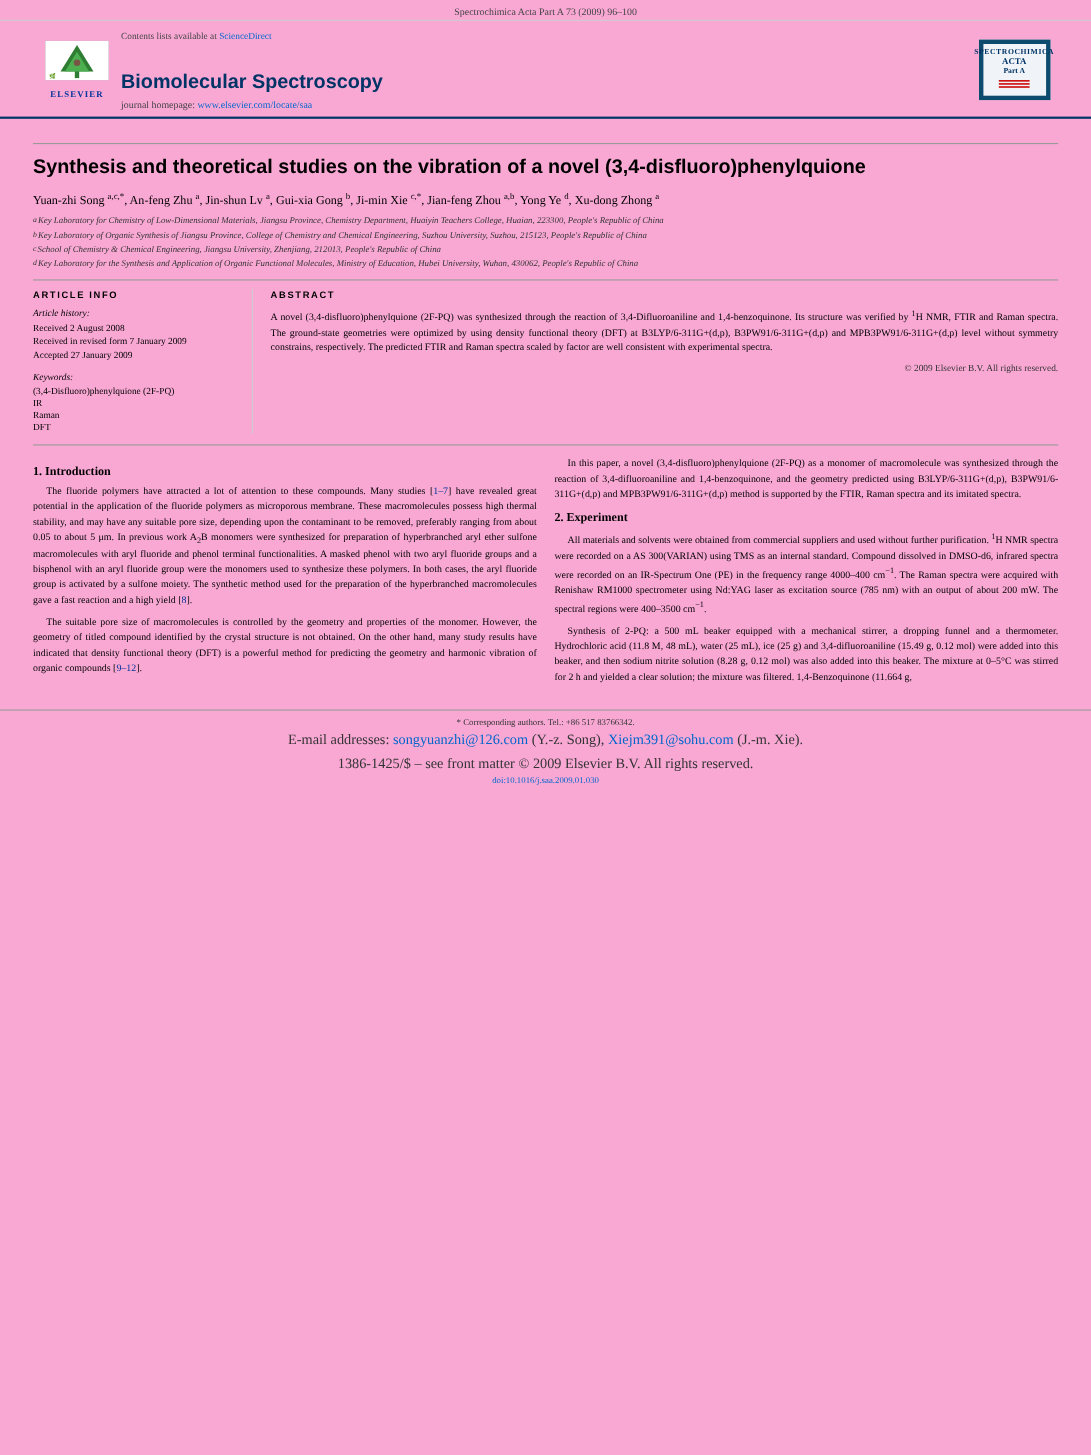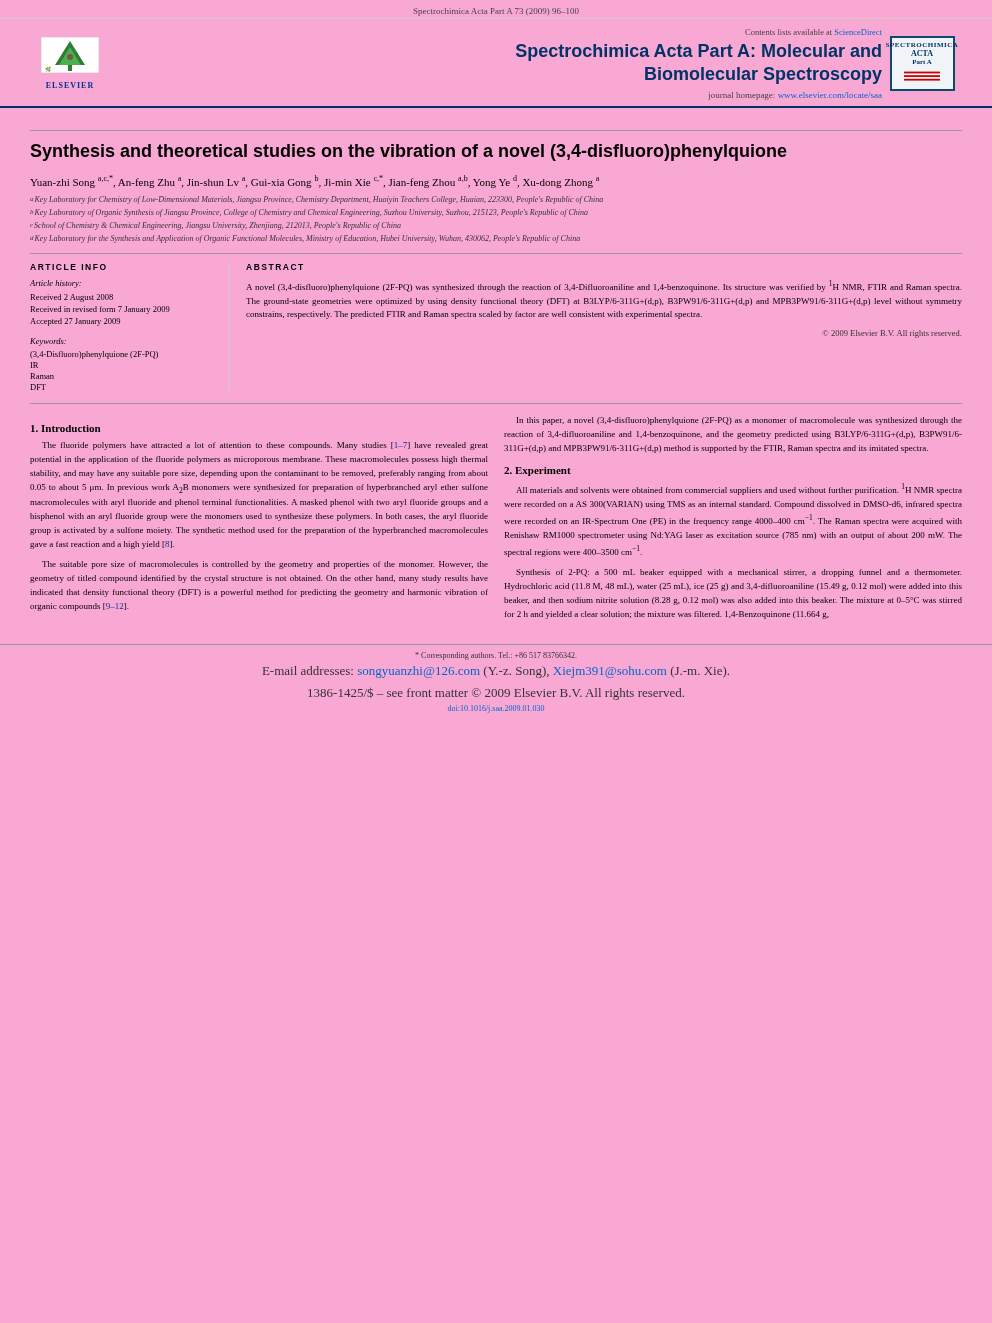--- a/index.html
+++ b/index.html
@@ -46,21 +46,21 @@
     .elsevier-text {
       font-size: 8px;
       color: #003399;
       font-weight: bold;
       margin-top: 2px;
       letter-spacing: 1px;
       text-align: center;
     }
 
     .journal-title-block {
-      text-align: right;
+      text-align: left;
       flex: 1;
     }
 
     .contents-line {
       font-size: 8.5px;
       color: #444;
       margin-bottom: 3px;
     }
 
     .sciencedirect-link {
@@ -89,21 +89,21 @@
     .journal-logo-right {
       width: 80px;
       display: flex;
       align-items: center;
       justify-content: center;
     }
 
     .journal-logo-box {
       width: 65px;
       height: 55px;
-      border: 2px solid #0c4a6e;
+      border: 4px solid #0c4a6e;
       background: #f0f4f8;
       display: flex;
       flex-direction: column;
       align-items: center;
       justify-content: center;
       font-size: 6px;
       color: #003366;
       font-weight: bold;
       text-align: center;
       padding: 3px;
@@ -337,21 +337,21 @@
       </div>
       <div class="elsevier-text">ELSEVIER</div>
     </div>
 
     <div class="journal-title-block">
       <div class="contents-line">
         <span>Contents lists available at</span>
         <a class="sciencedirect-link">ScienceDirect</a>
       </div>
       <div class="journal-main-title">
-        <span>Spectrochimica Acta Part A: Molecular and</span><br>
+        <br>
         <span>Biomolecular Spectroscopy</span>
       </div>
       <div class="journal-subtitle">
         <span>journal homepage:</span>
         <a class="journal-homepage-link">www.elsevier.com/locate/saa</a>
       </div>
     </div>
 
     <div class="journal-logo-right">
       <div class="journal-logo-box">

